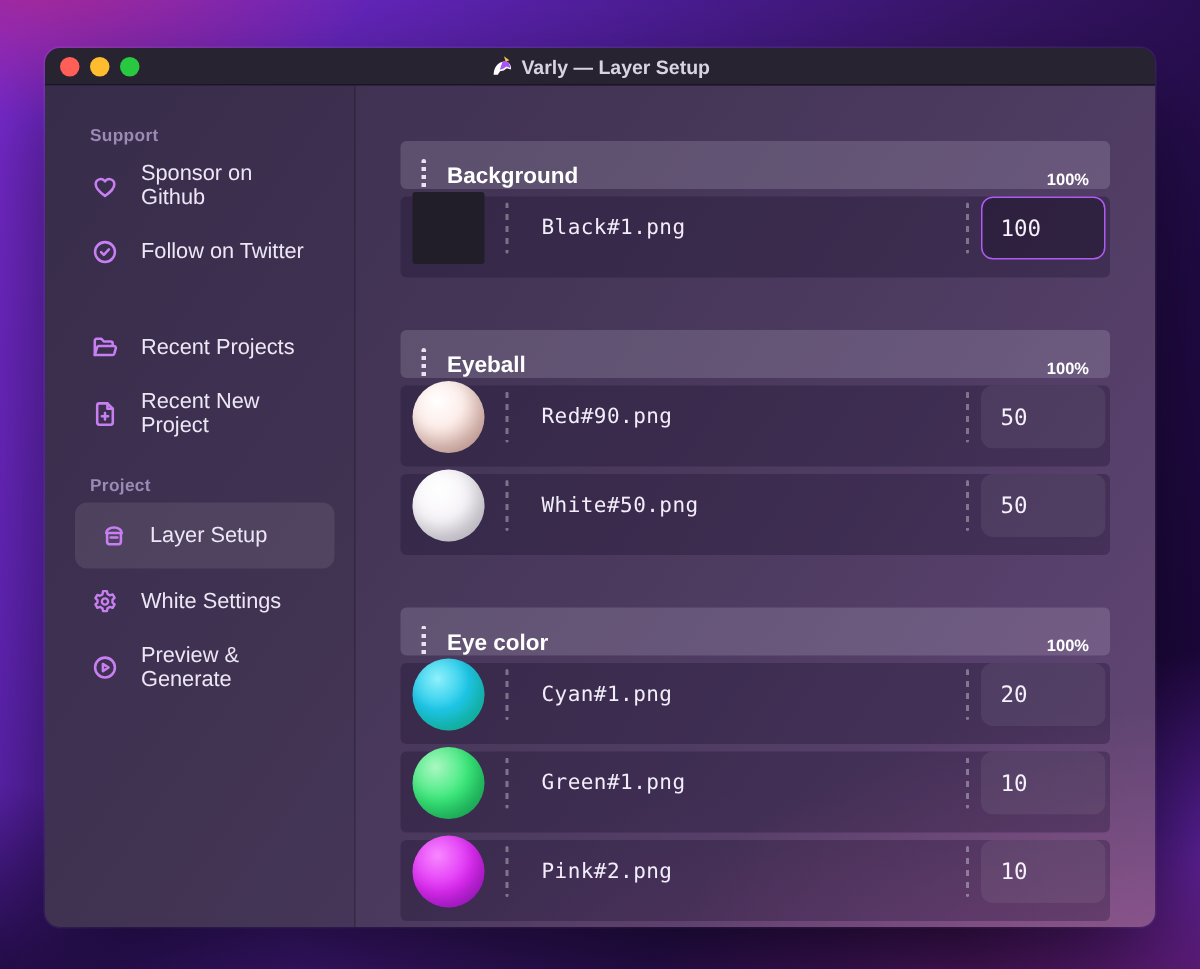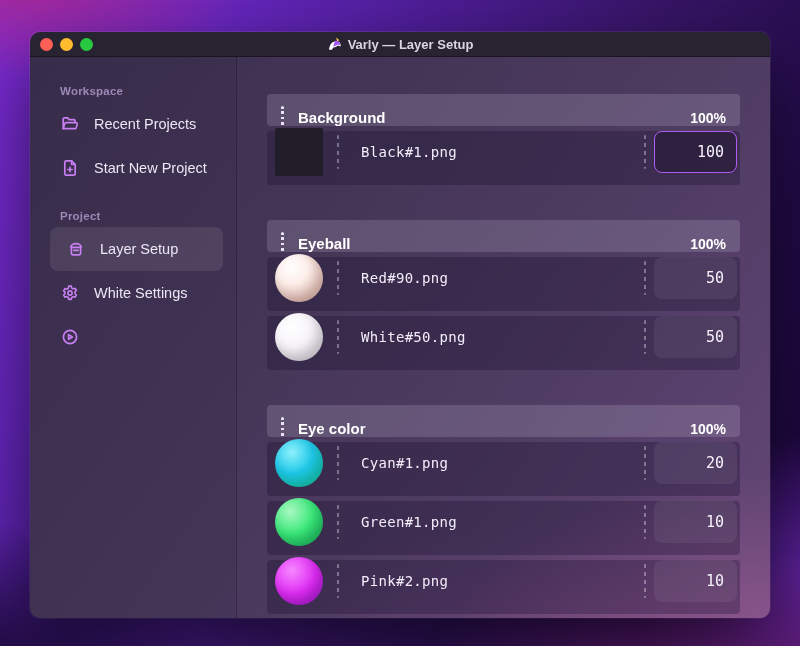--- a/index.html
+++ b/index.html
@@ -72,21 +72,21 @@
   .group-header {
     height:32px; border-radius:4px; background:rgba(243,235,255,0.155);
     display:flex; align-items:flex-end; padding:0 14px; gap:14px;
   }
   .grip {
     width:3px; height:20px; border-radius:2px; cursor:grab; flex:none;
     background:repeating-linear-gradient(to bottom, #e9e2f4 0 2.6px, transparent 2.6px 5.4px);
   }
   .group-title { font-size:15px; font-weight:700; color:#ffffff; }
   .flex-spacer { flex:1; }
-  .group-weight { font-size:14px; font-weight:700; color:#ffffff; }
+  .group-weight { font-size:11px; font-weight:700; color:#ffffff; }
 
   .layer-row {
     height:54px; margin-top:5px; border-radius:4px;
     background:rgba(24,13,44,0.30);
     display:flex; align-items:center; padding:0 3px 12px 8px;
   }
   .thumb { width:48px; height:48px; flex:none; box-shadow:inset -5px -7px 12px rgba(0,0,0,0.18); }
   .black-square { background:#221e29; border-radius:2px; box-shadow:none; }
   .red-sphere   { border-radius:50%; background:radial-gradient(circle at 35% 28%, #ffffff 0%, #fdeeea 35%, #eec8bf 70%, #d8a69b 100%); }
   .white-sphere { border-radius:50%; background:radial-gradient(circle at 35% 28%, #ffffff 0%, #f7f4f9 45%, #d7d2de 100%); }
@@ -100,21 +100,21 @@
   }
   .filename {
     margin-left:22px; font-family:"DejaVu Sans Mono", monospace;
     font-size:14px; color:#f2edfa; letter-spacing:0.3px; white-space:nowrap;
   }
   .val-input {
     width:83px; height:42px; margin-left:8px; flex:none;
     border-radius:8px; background:rgba(255,255,255,0.065);
     border:1px solid transparent; outline:none;
     color:#f5f1fb; font-family:"DejaVu Sans Mono", monospace;
-    font-size:15px; text-align:right; padding:0 12px;
+    font-size:15px; text-align:left; padding:0 12px;
   }
   .val-input.focused { background:rgba(14,6,28,0.32); border:1.5px solid #ae5bf2; }
 </style>
 </head>
 <body>
 
 <div class="desktop">
   <div class="window">
 
     <div class="titlebar">
@@ -131,39 +131,58 @@
             <path d="M8.6 4.2c1.6-.4 3.2 0 4.3 1.2.8.9 1.1 2.1 1 3.4l-2.6-.9-2.3 1.6-2.4.6z" fill="#a855f7"></path>
           </svg>
         </span>
         <span>Varly — Layer Setup</span>
       </div>
     </div>
 
     <div class="win-body">
       <nav class="sidebar">
           <div class="sb-section">
-            <div class="sb-label">Workspace</div>
+            <div class="sb-label">Support</div>
+            <div class="sb-item">
+              <span class="sb-icon">
+                <svg viewBox="0 0 20 20" fill="none" stroke="currentColor" stroke-width="1.7" stroke-linecap="round" stroke-linejoin="round">
+                  <path d="M10 16.6C6.2 14 3.8 11.6 3.8 8.9a3.4 3.4 0 0 1 6.2-2 3.4 3.4 0 0 1 6.2 2c0 2.7-2.4 5.1-6.2 7.7z"></path>
+                </svg>
+              </span>
+              <span>Sponsor on Github</span>
+            </div>
+            <div class="sb-item">
+              <span class="sb-icon">
+                <svg viewBox="0 0 20 20" fill="none" stroke="currentColor" stroke-width="1.7" stroke-linecap="round" stroke-linejoin="round">
+                  <circle cx="10" cy="10" r="6.6"></circle>
+                  <path d="M7.4 10.1l1.8 1.8 3.4-3.6"></path>
+                </svg>
+              </span>
+              <span>Follow on Twitter</span>
+            </div>
+          </div>
+          <div class="sb-section">
             <div class="sb-item">
               <span class="sb-icon">
                 <svg viewBox="0 0 20 20" fill="none" stroke="currentColor" stroke-width="1.7" stroke-linecap="round" stroke-linejoin="round">
                   <path d="M3.2 14.6V5.1c0-.7.6-1.3 1.3-1.3h3.1l1.6 1.9h4.6c.7 0 1.3.6 1.3 1.3v1"></path>
                   <path d="M3.2 14.6l1.5-4.9c.2-.6.7-1 1.3-1h9.9c.9 0 1.5.8 1.3 1.6l-1 3.4c-.2.6-.7 1-1.3 1z"></path>
                 </svg>
               </span>
               <span>Recent Projects</span>
             </div>
             <div class="sb-item">
               <span class="sb-icon">
                 <svg viewBox="0 0 20 20" fill="none" stroke="currentColor" stroke-width="1.7" stroke-linecap="round" stroke-linejoin="round">
                   <path d="M11.6 2.9H6.2c-.8 0-1.4.6-1.4 1.4v11.4c0 .8.6 1.4 1.4 1.4h7.6c.8 0 1.4-.6 1.4-1.4V6.5z"></path>
                   <path d="M11.6 2.9v3.6h3.6"></path>
                   <path d="M10 9.4v4.2M7.9 11.5h4.2"></path>
                 </svg>
               </span>
-              <span>Start New Project</span>
+              <span>Recent New Project</span>
             </div>
           </div>
           <div class="sb-section">
             <div class="sb-label">Project</div>
             <div class="sb-item active">
               <span class="sb-icon">
                 <svg viewBox="0 0 20 20" fill="none" stroke="currentColor" stroke-width="1.7" stroke-linecap="round" stroke-linejoin="round">
                   <path d="M4.8 8.3c0-2 2.3-3.6 5.2-3.6s5.2 1.6 5.2 3.6"></path>
                   <path d="M5.4 8.3h9.2v5.9c0 .9-.7 1.6-1.6 1.6H7c-.9 0-1.6-.7-1.6-1.6z"></path>
                   <path d="M7.8 11.3h4.4"></path>
@@ -180,20 +199,21 @@
               </span>
               <span>White Settings</span>
             </div>
             <div class="sb-item">
               <span class="sb-icon">
                 <svg viewBox="0 0 20 20" fill="none" stroke="currentColor" stroke-width="1.7" stroke-linecap="round" stroke-linejoin="round">
                   <circle cx="10" cy="10" r="6.6"></circle>
                   <path d="M8.6 7.6l3.8 2.4-3.8 2.4z"></path>
                 </svg>
               </span>
+              <span>Preview &amp; Generate</span>
             </div>
           </div>
         </nav>
       <main class="main">
         <div>
             <section class="group">
               <div class="group-header">
                 <span class="grip"></span>
                 <span class="group-title">Background</span>
                 <span class="flex-spacer"></span>

